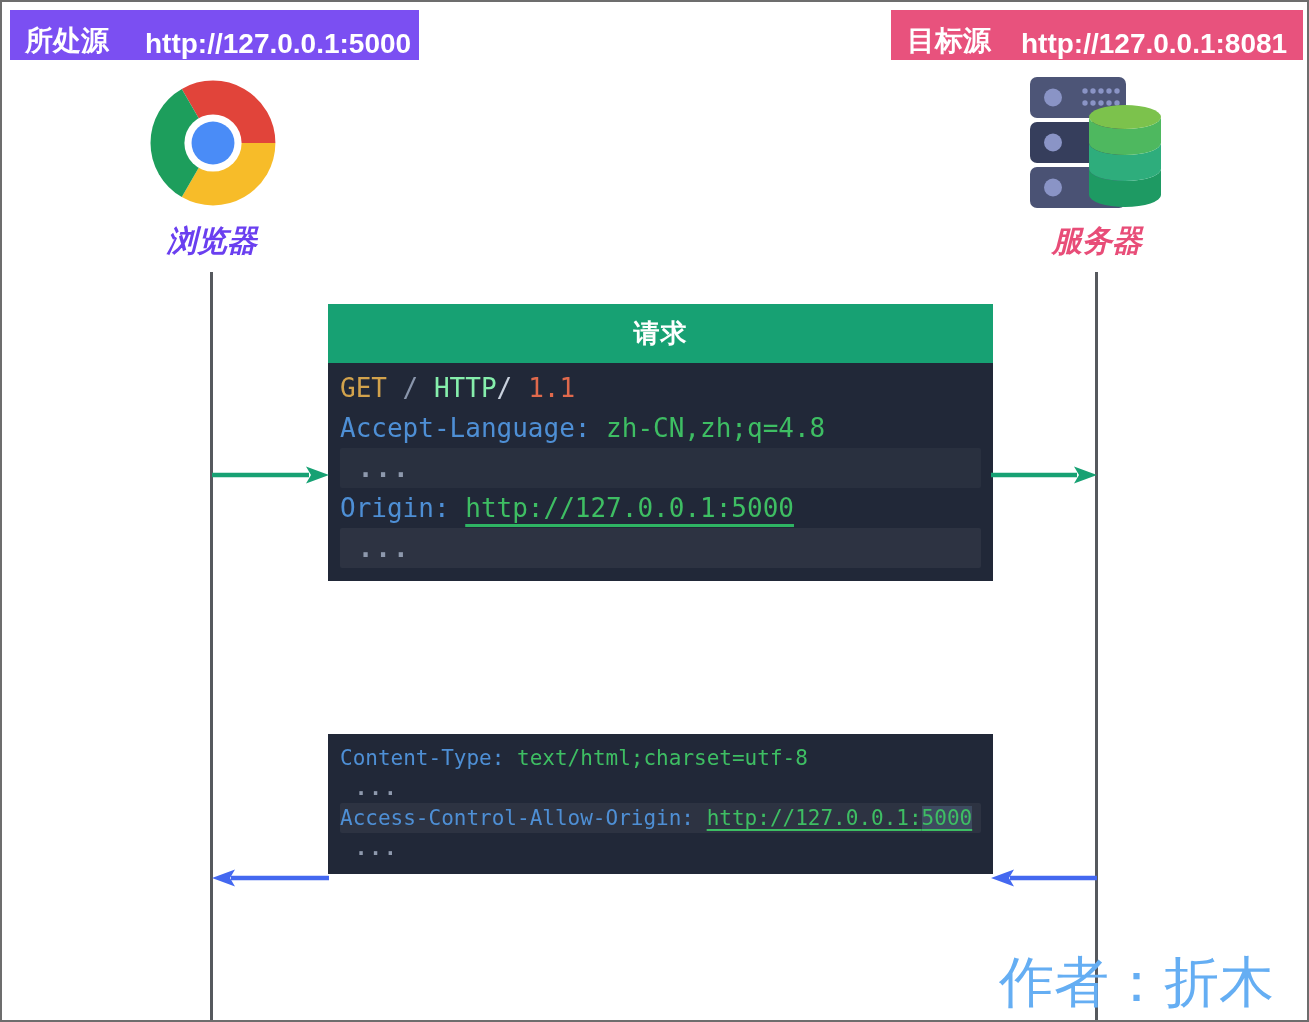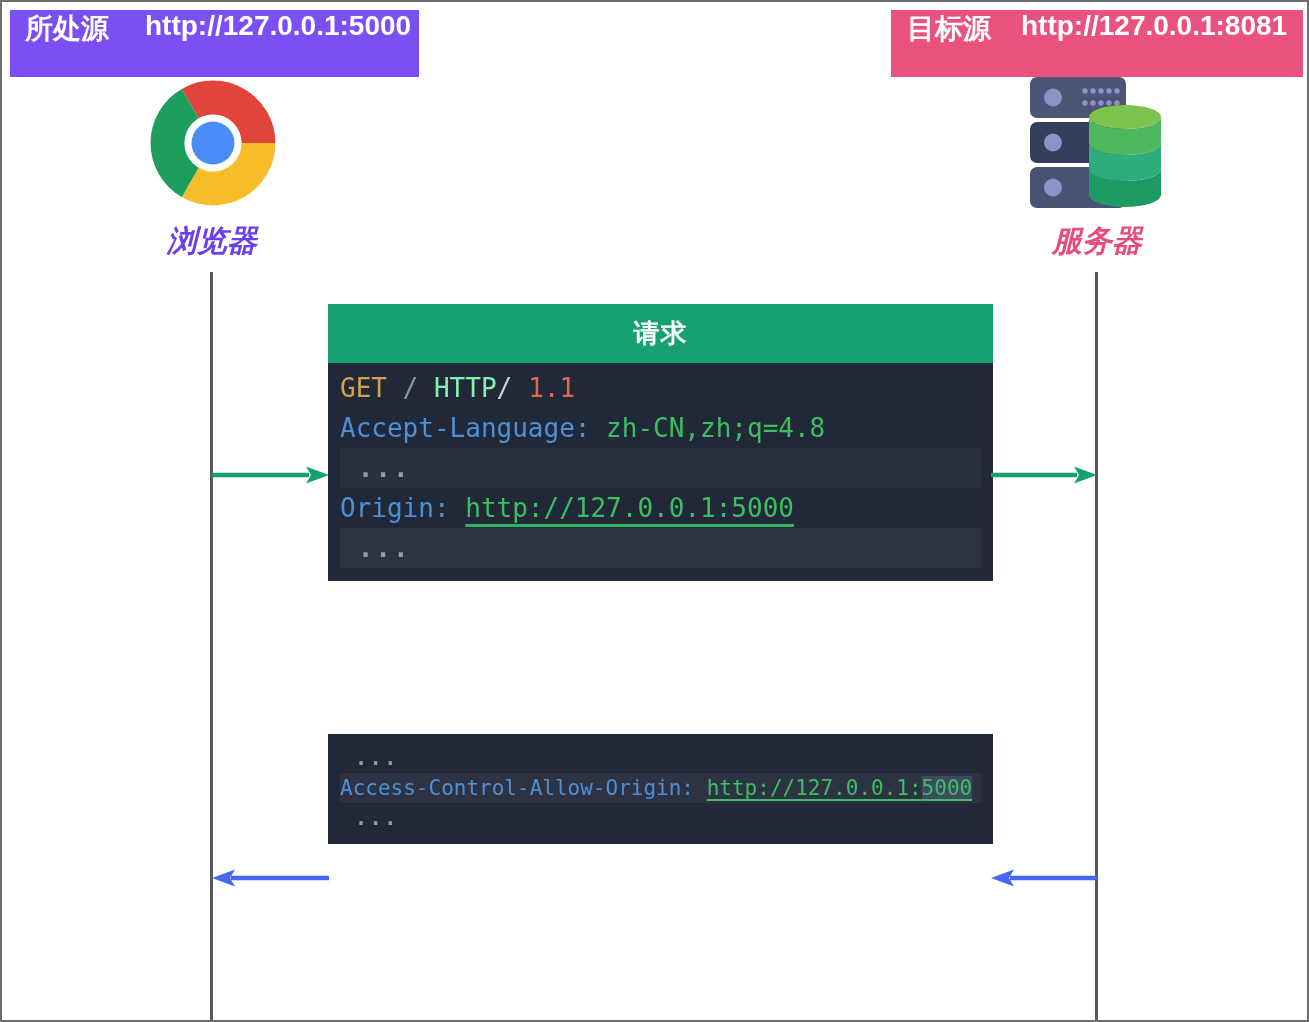--- a/index.html
+++ b/index.html
@@ -1,21 +1,21 @@
 <!DOCTYPE html>
 <html><head>
 <meta charset="utf-8">
 <style>
   * { margin:0; padding:0; box-sizing:border-box; }
   html,body { background:#ffffff; font-family:"Liberation Sans",sans-serif; }
   .canvas { position:relative; width:1309px; height:1022px; background:#fff;
             border:2px solid #6d6d6d; overflow:hidden; }
 
   
-  .badge { position:absolute; top:8px; height:67px; display:flex; align-items:flex-start;
+  .badge { position:absolute; top:8px; height:50px; display:flex; align-items:flex-end;
            color:#fff; font-size:28px; font-weight:600; }
   .badge-origin { left:8px;  width:409px; background:#7b4ff2; padding-left:15px; gap:36px; }
   .badge-target { left:889px; width:412px; background:#e8527d; padding-left:16px; gap:30px; }
 
   
   .icon-box { position:absolute; }
   .chrome-box { left:146px; top:76px; width:130px; height:130px; }
   .server-box { left:1028px; top:74px; width:132px; height:138px; }
   .icon-box svg { width:100%; height:100%; display:block; }
   .actor-label { position:absolute; top:219px; width:180px; text-align:center;
@@ -149,33 +149,35 @@
   </div>
   <div class="arrow arr-green-right">
     <svg width="106" height="20">
         <line x1="0" y1="10" x2="86" y2="10" stroke="#17a173" stroke-width="4.5"></line>
         <polygon points="83,1.5 106,10 83,18.5 88,10" fill="#17a173"></polygon>
       </svg>
   </div>
 
   <div class="panel response-panel">
     <div class="code-body response-body">
+      <div class="code-line"><span class="tok-key">Content-Type:</span><span class="tok-val"> text/html;charset=utf-8</span></div>
       <div class="code-line"><span class="dots"> ...</span></div>
       <div class="code-line band"><span class="tok-key">Access-Control-Allow-Origin:</span><span class="tok-plain"> </span><span class="u-res"><span>http://127.0.0.1:</span><span class="hl-port">5000</span></span></div>
       <div class="code-line"><span class="dots"> ...</span></div>
     </div>
   </div>
 
   <div class="arrow arr-blue-left">
     <svg width="117" height="20">
         <polygon points="23,1.5 0,10 23,18.5 18,10" fill="#4468f0"></polygon>
         <line x1="19" y1="10" x2="117" y2="10" stroke="#4468f0" stroke-width="4.5"></line>
       </svg>
   </div>
   <div class="arrow arr-blue-right">
     <svg width="106" height="20">
         <polygon points="23,1.5 0,10 23,18.5 18,10" fill="#4468f0"></polygon>
         <line x1="19" y1="10" x2="106" y2="10" stroke="#4468f0" stroke-width="4.5"></line>
       </svg>
   </div>
 
+  <div class="author">作者：折木</div>
 
 </div>
 
 </body></html>

